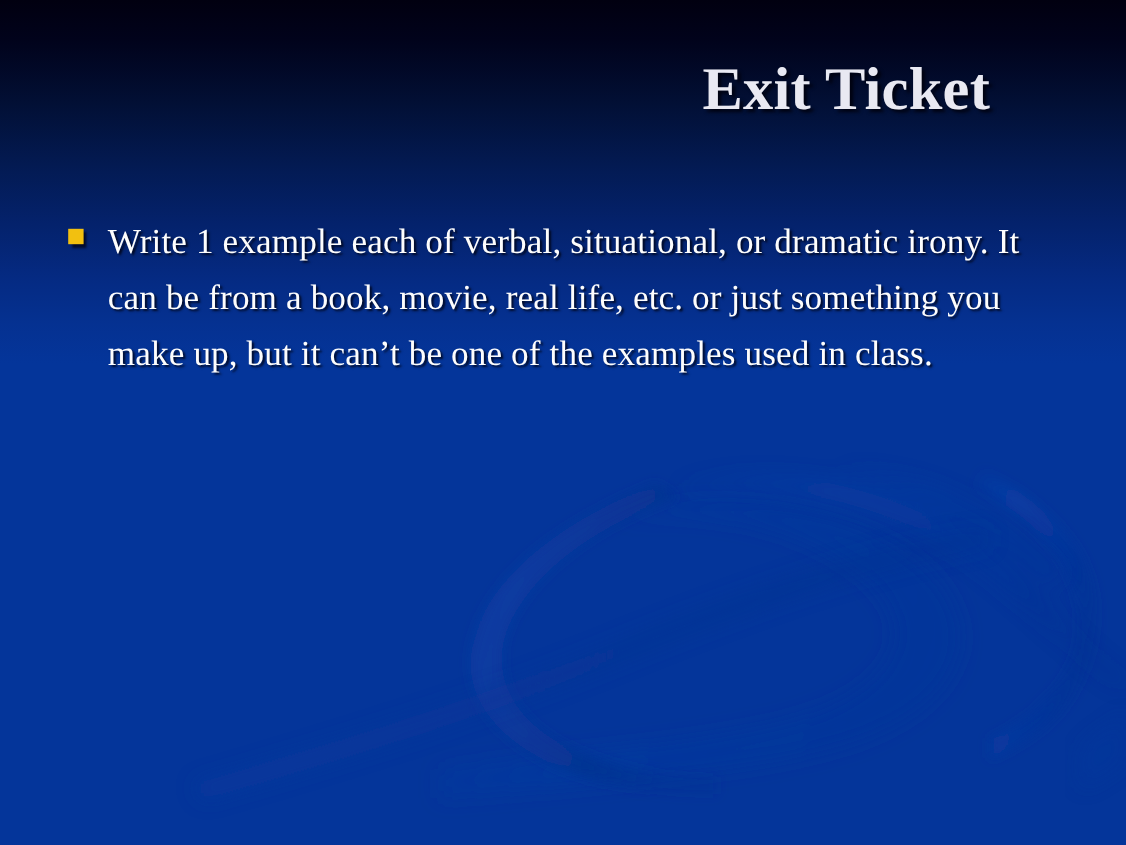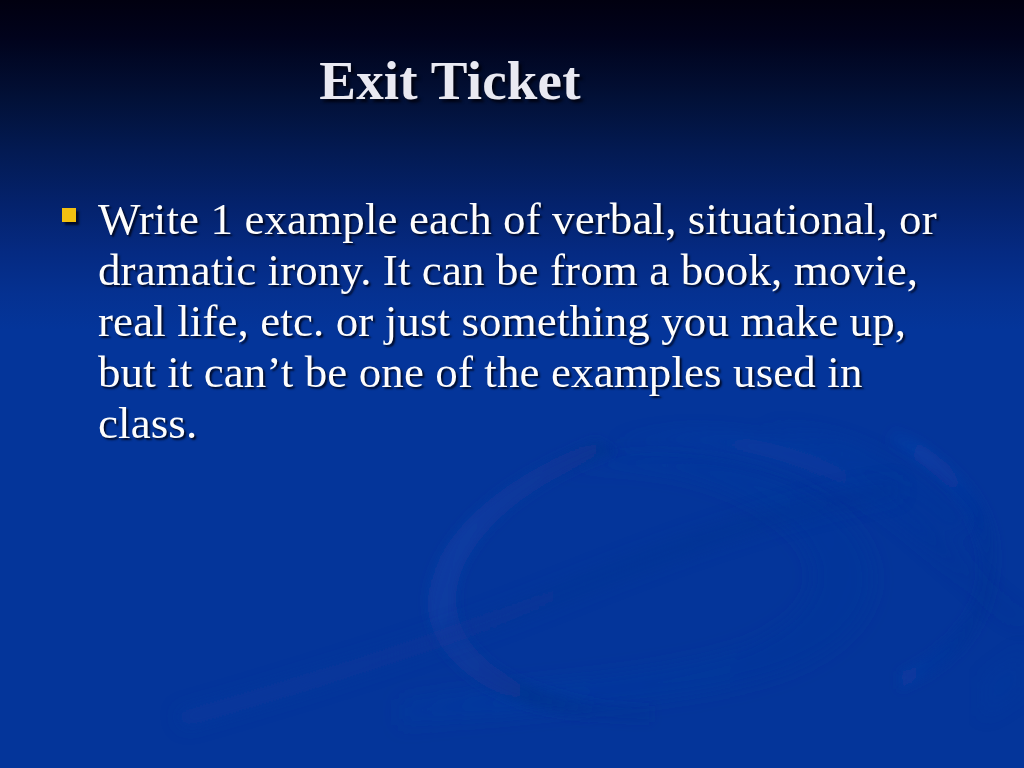--- a/index.html
+++ b/index.html
@@ -45,21 +45,21 @@
     inset: 0;
     pointer-events: none;
   }
 
   
   .title-area {
     position: absolute;
     left: 0;
     top: 52px;
     width: 900px;
-    text-align: center;
+    text-align: right;
   }
   .slide-title {
     display: inline-block;
     font-size: 55px;
     font-weight: bold;
     line-height: 1.06;
     color: #e9e9f2;
     letter-spacing: 0.2px;
     text-shadow: 3px 3px 3px rgba(0, 0, 12, 0.85);
     white-space: nowrap;
@@ -81,21 +81,21 @@
     flex: 0 0 auto;
     width: 14px;
     height: 14px;
     margin-top: 14px;
     margin-right: 22px;
     background: #f2c010;
     box-shadow: 3px 3px 2px rgba(0, 0, 15, 0.72);
   }
   .bullet-text {
     flex: 1 1 auto;
-    font-size: 45px;
+    font-size: 32px;
     line-height: 51px;
     color: #fdfdfd;
     text-shadow: 2px 2px 2px rgba(0, 0, 12, 0.8);
     letter-spacing: 0.1px;
   }
 </style>
 </head>
 <body>
 
 <div id="slide">

